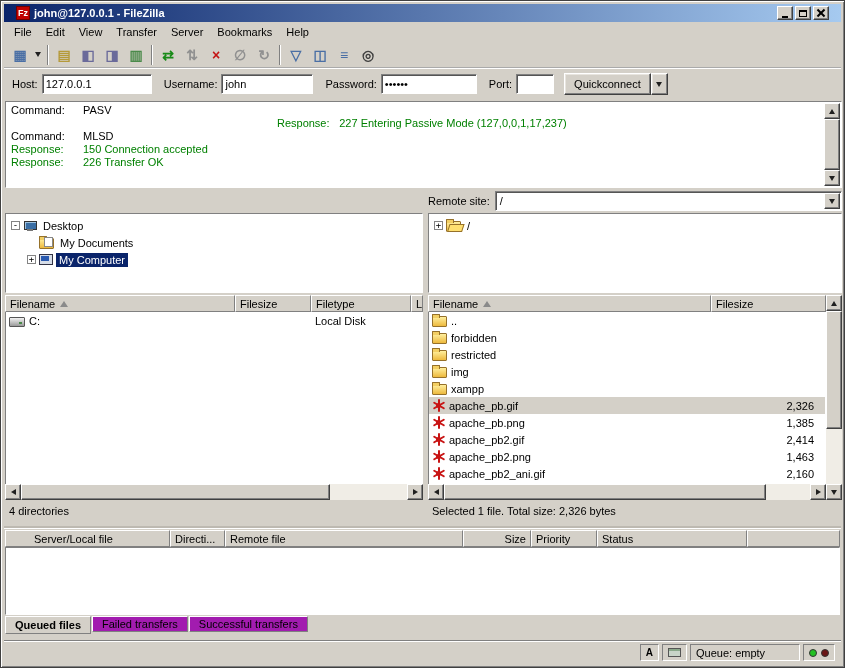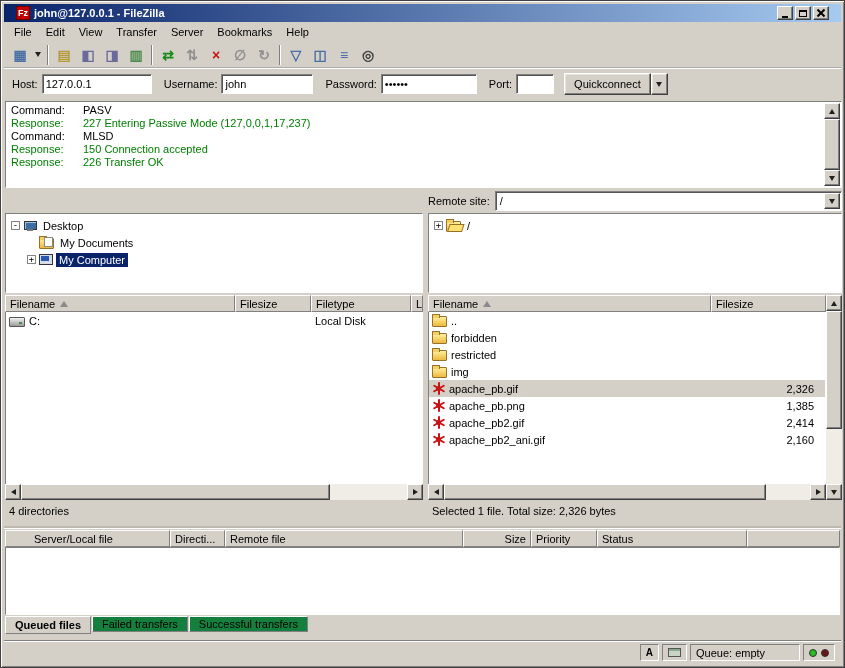--- a/index.html
+++ b/index.html
@@ -96,21 +96,21 @@
   
   .pane-status{position:absolute;top:501px;height:18px;line-height:18px;white-space:nowrap}
   #local-status{left:8px}
   #remote-status{left:431px}
   .splitter-h{position:absolute;left:3px;right:3px;top:521px;height:7px;border-bottom:1px solid #fff;box-shadow:inset 0 -2px 0 #bdb9b1}
 
   
   #queue-header{position:absolute;left:4px;right:4px;top:529px;height:17px;display:flex;overflow:hidden}
   #queue-body{position:absolute;left:4px;right:4px;top:546px;height:68px;background:#fff;border:1px solid;border-color:#808080 #fff #fff #808080}
   .tabs{position:absolute;left:4px;top:615px;height:20px;display:flex;gap:1px;align-items:flex-start}
-  .tab{background:#15803d;border:1px solid;border-color:#fff #808080 #808080 #fff;padding:1px 9px 2px;height:16px;white-space:nowrap}
+  .tab{background:#a21caf;border:1px solid;border-color:#fff #808080 #808080 #fff;padding:1px 9px 2px;height:16px;white-space:nowrap}
   .tab.active{font-weight:bold;background:#d4d0c8;height:18px;padding-top:2px}
 
   
   .statusbar{position:absolute;left:3px;right:3px;bottom:3px;height:24px;border-top:1px solid #808080;box-shadow:inset 0 1px 0 #fff;display:flex;align-items:center;justify-content:flex-end;gap:3px;padding:0 6px}
   .sb-cell{height:17px;border:1px solid;border-color:#808080 #fff #fff #808080;display:flex;align-items:center;padding:0 5px;gap:4px;white-space:nowrap}
   .sb-glyph{font-weight:bold;font-size:10px}
   .keypad{width:13px;height:9px;background:#c8d4c8;border:1px solid #555;box-shadow:inset 0 2px 0 #8aa88a}
   .led{width:8px;height:8px;border-radius:50%;border:1px solid #333;flex:none}
   .led-green{background:#22c022}
   .led-red{background:#6b1616}
@@ -226,21 +226,21 @@
     <input class="field" style="width: 38px;" value="">
     <button class="btn">Quickconnect</button>
     <button class="btn btn-dd">
         <i class="tri-down"></i>
       </button>
   </div>
 
   <div class="log">
     <div class="log-lines">
         <div class="log-row" style="color: rgb(0, 0, 0);"><span class="log-label">Command:</span><span class="log-text">PASV</span></div>
-        <div class="log-row" style="color: rgb(0, 128, 0);"><span class="log-label">Response:</span><span class="log-text">227 Entering Passive Mode (127,0,0,1,17,237)</span></div>
+        <div class="log-row" style="color: rgb(0, 128, 0); text-align: center;"><span class="log-label">Response:</span><span class="log-text">227 Entering Passive Mode (127,0,0,1,17,237)</span></div>
         <div class="log-row" style="color: rgb(0, 0, 0);"><span class="log-label">Command:</span><span class="log-text">MLSD</span></div>
         <div class="log-row" style="color: rgb(0, 128, 0);"><span class="log-label">Response:</span><span class="log-text">150 Connection accepted</span></div>
         <div class="log-row" style="color: rgb(0, 128, 0);"><span class="log-label">Response:</span><span class="log-text">226 Transfer OK</span></div>
       </div>
     <div class="vscroll">
       <div class="sbtn">
           <i class="tri-up"></i>
         </div>
       <div class="vtrack">
           <div class="vthumb" style="top:0;height:100%"></div>
@@ -344,20 +344,27 @@
         </div>
         <div class="fcell csize" style="width: 108px;"></div>
       </div>
       <div class="frow">
         <div class="fcell cname" style="width: 283px;">
           <span class="ic ic-folder"></span>
           <span class="fname">img</span>
         </div>
         <div class="fcell csize" style="width: 108px;"></div>
       </div>
+      <div class="frow">
+        <div class="fcell cname" style="width: 283px;">
+          <span class="ic ic-folder"></span>
+          <span class="fname">xampp</span>
+        </div>
+        <div class="fcell csize" style="width: 108px;"></div>
+      </div>
       <div class="frow rowsel">
         <div class="fcell cname" style="width: 283px;">
           <span class="ic ic-image">
             <i></i>
             <i></i>
             <i></i>
           </span>
           <span class="fname">apache_pb.gif</span>
         </div>
         <div class="fcell csize" style="width: 108px;">2,326</div>
@@ -376,20 +383,31 @@
       <div class="frow">
         <div class="fcell cname" style="width: 283px;">
           <span class="ic ic-image">
             <i></i>
             <i></i>
             <i></i>
           </span>
           <span class="fname">apache_pb2.gif</span>
         </div>
         <div class="fcell csize" style="width: 108px;">2,414</div>
+      </div>
+      <div class="frow">
+        <div class="fcell cname" style="width: 283px;">
+          <span class="ic ic-image">
+            <i></i>
+            <i></i>
+            <i></i>
+          </span>
+          <span class="fname">apache_pb2.png</span>
+        </div>
+        <div class="fcell csize" style="width: 108px;">1,463</div>
       </div>
       <div class="frow">
         <div class="fcell cname" style="width: 283px;">
           <span class="ic ic-image">
             <i></i>
             <i></i>
             <i></i>
           </span>
           <span class="fname">apache_pb2_ani.gif</span>
         </div>

